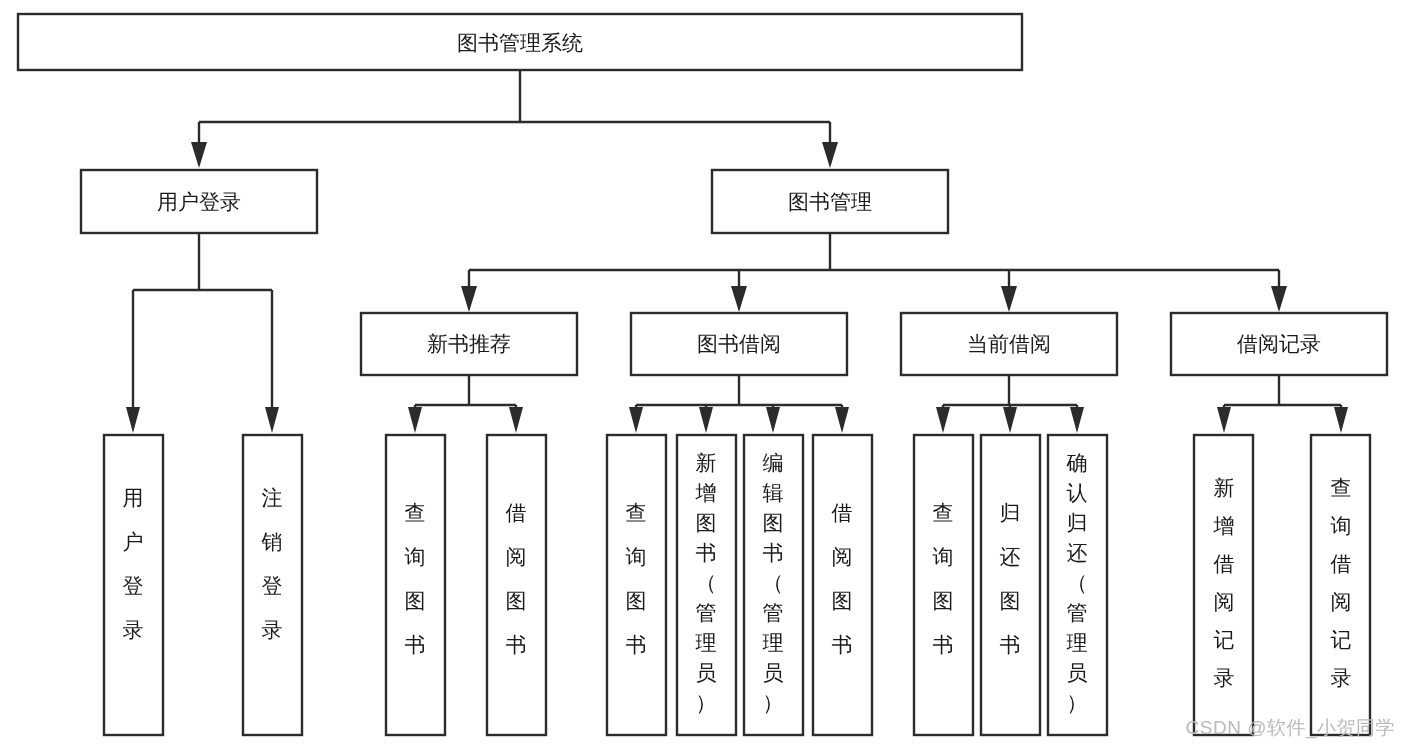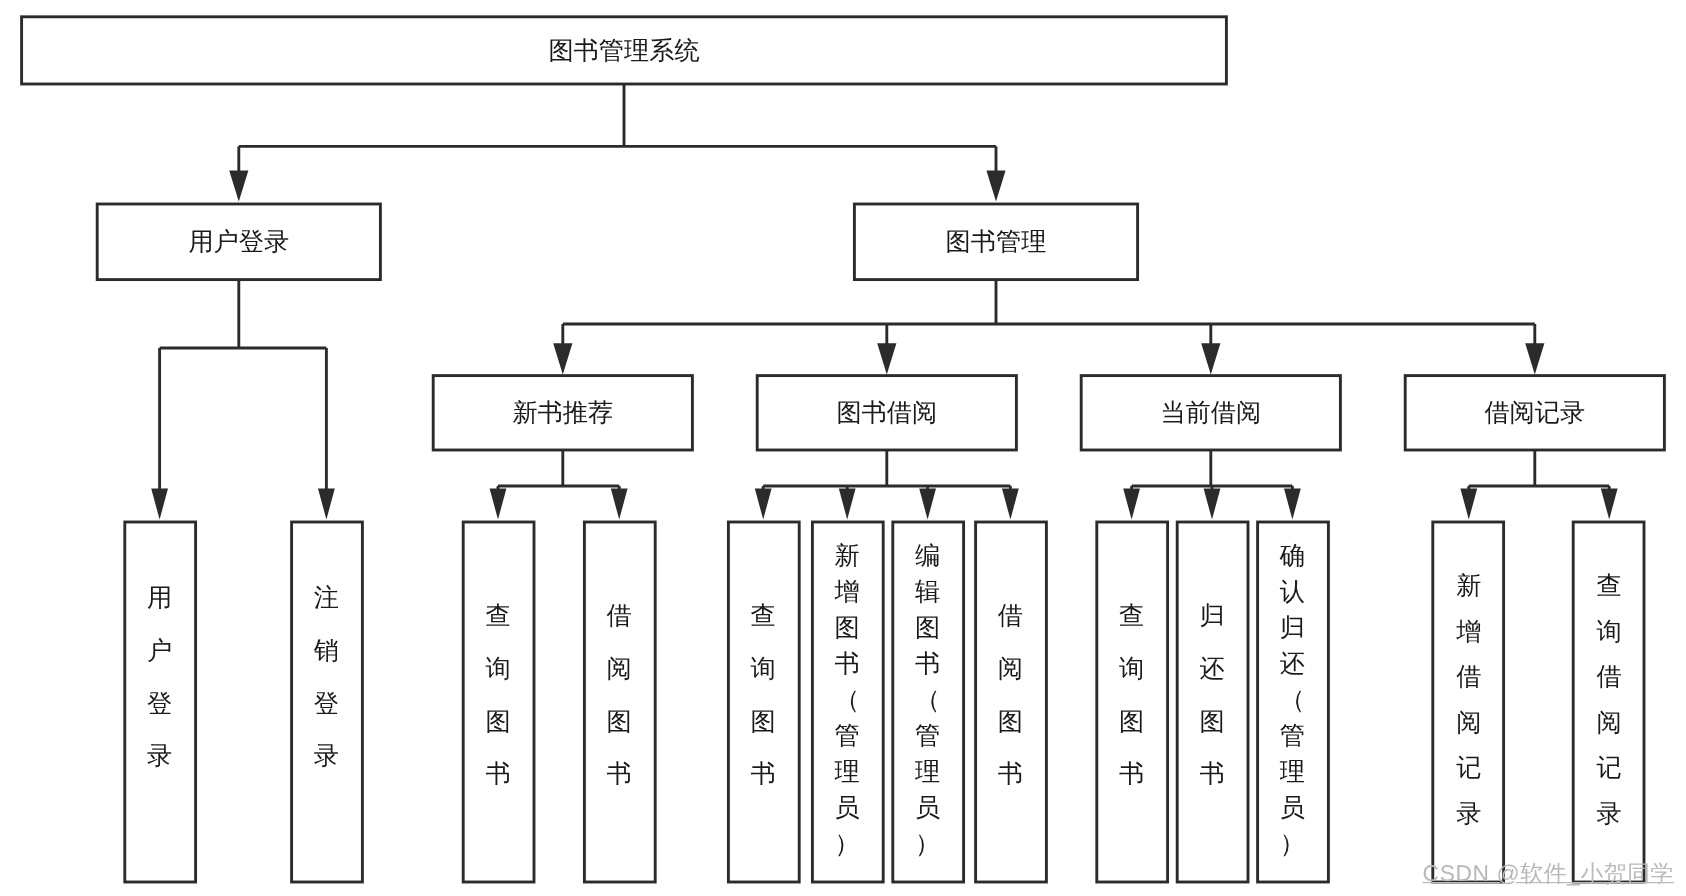--- a/index.html
+++ b/index.html
@@ -56,21 +56,20 @@
   .watermark {
     position: absolute;
     right: 10px;
     bottom: 6px;
     font-family: "Liberation Sans", "DejaVu Sans", sans-serif;
     font-size: 19px;
     color: #b9b9b9;
     letter-spacing: 0.5px;
     white-space: nowrap;
     user-select: none;
-    text-decoration: underline;
   }
 </style>
 </head>
 <body>
 
 <div id="diagram-root">
   <svg class="diagram" viewBox="0 0 1405 747" xmlns="http://www.w3.org/2000/svg">
 
     <g>
 

